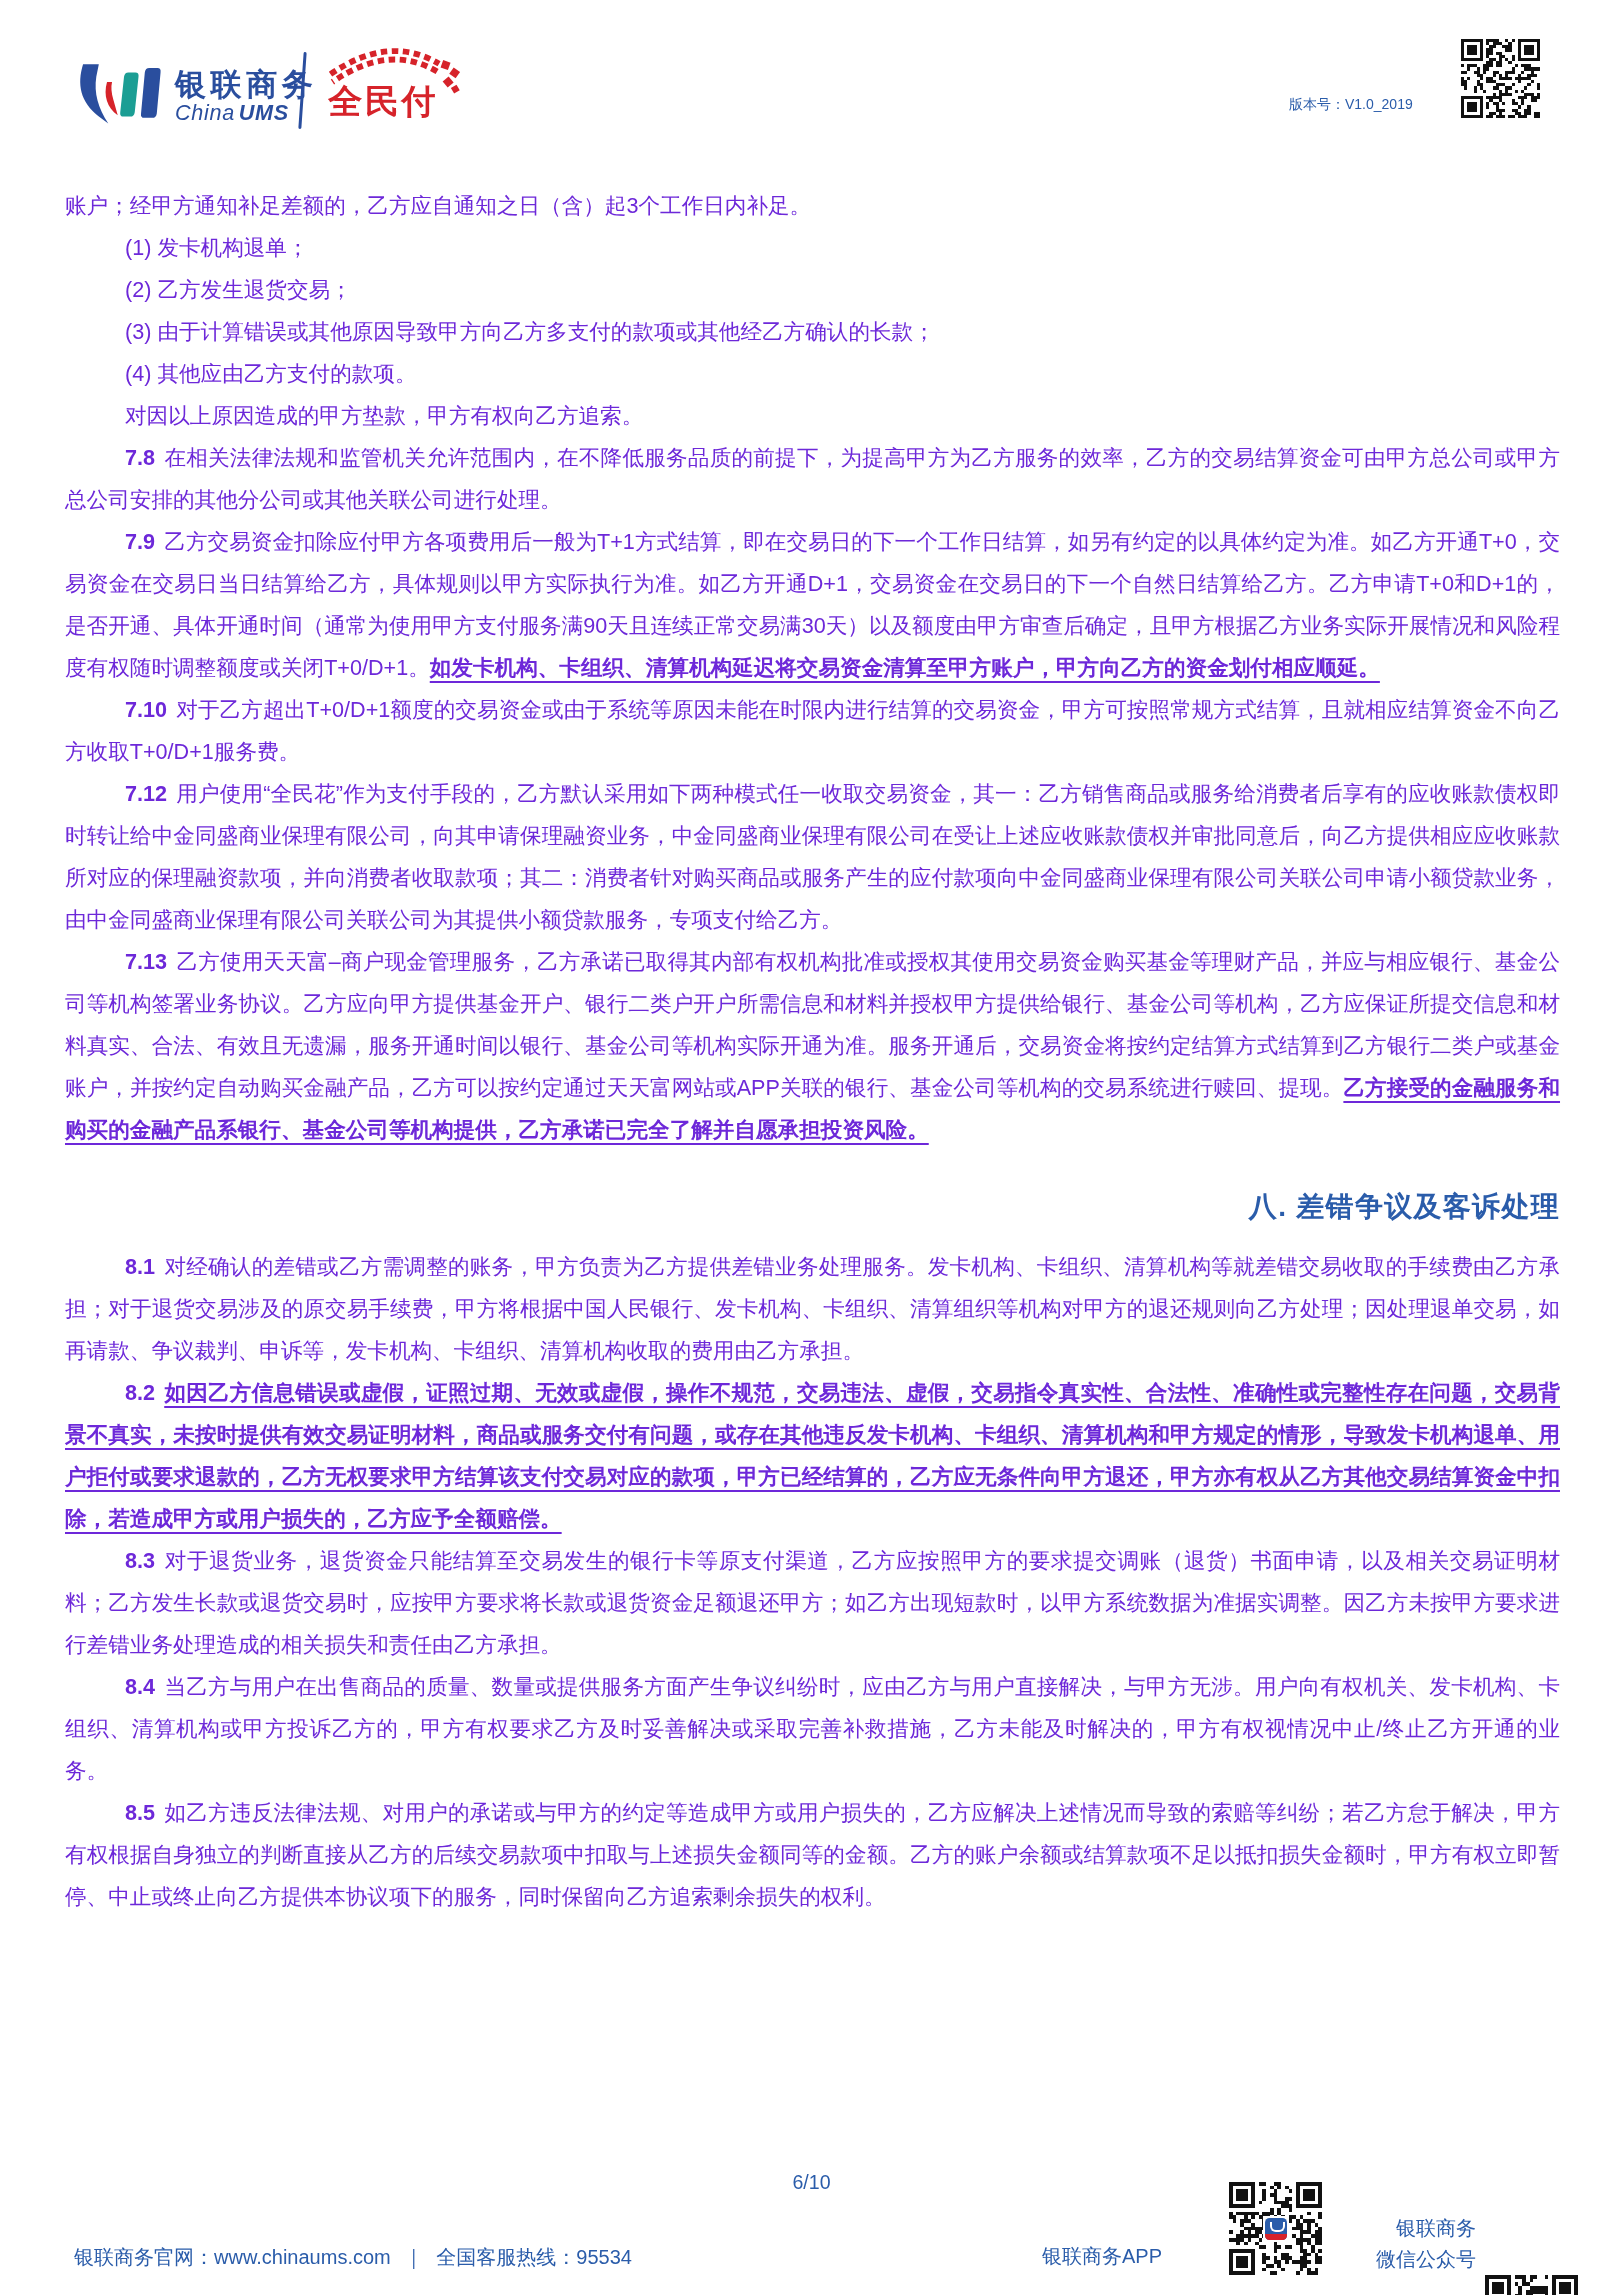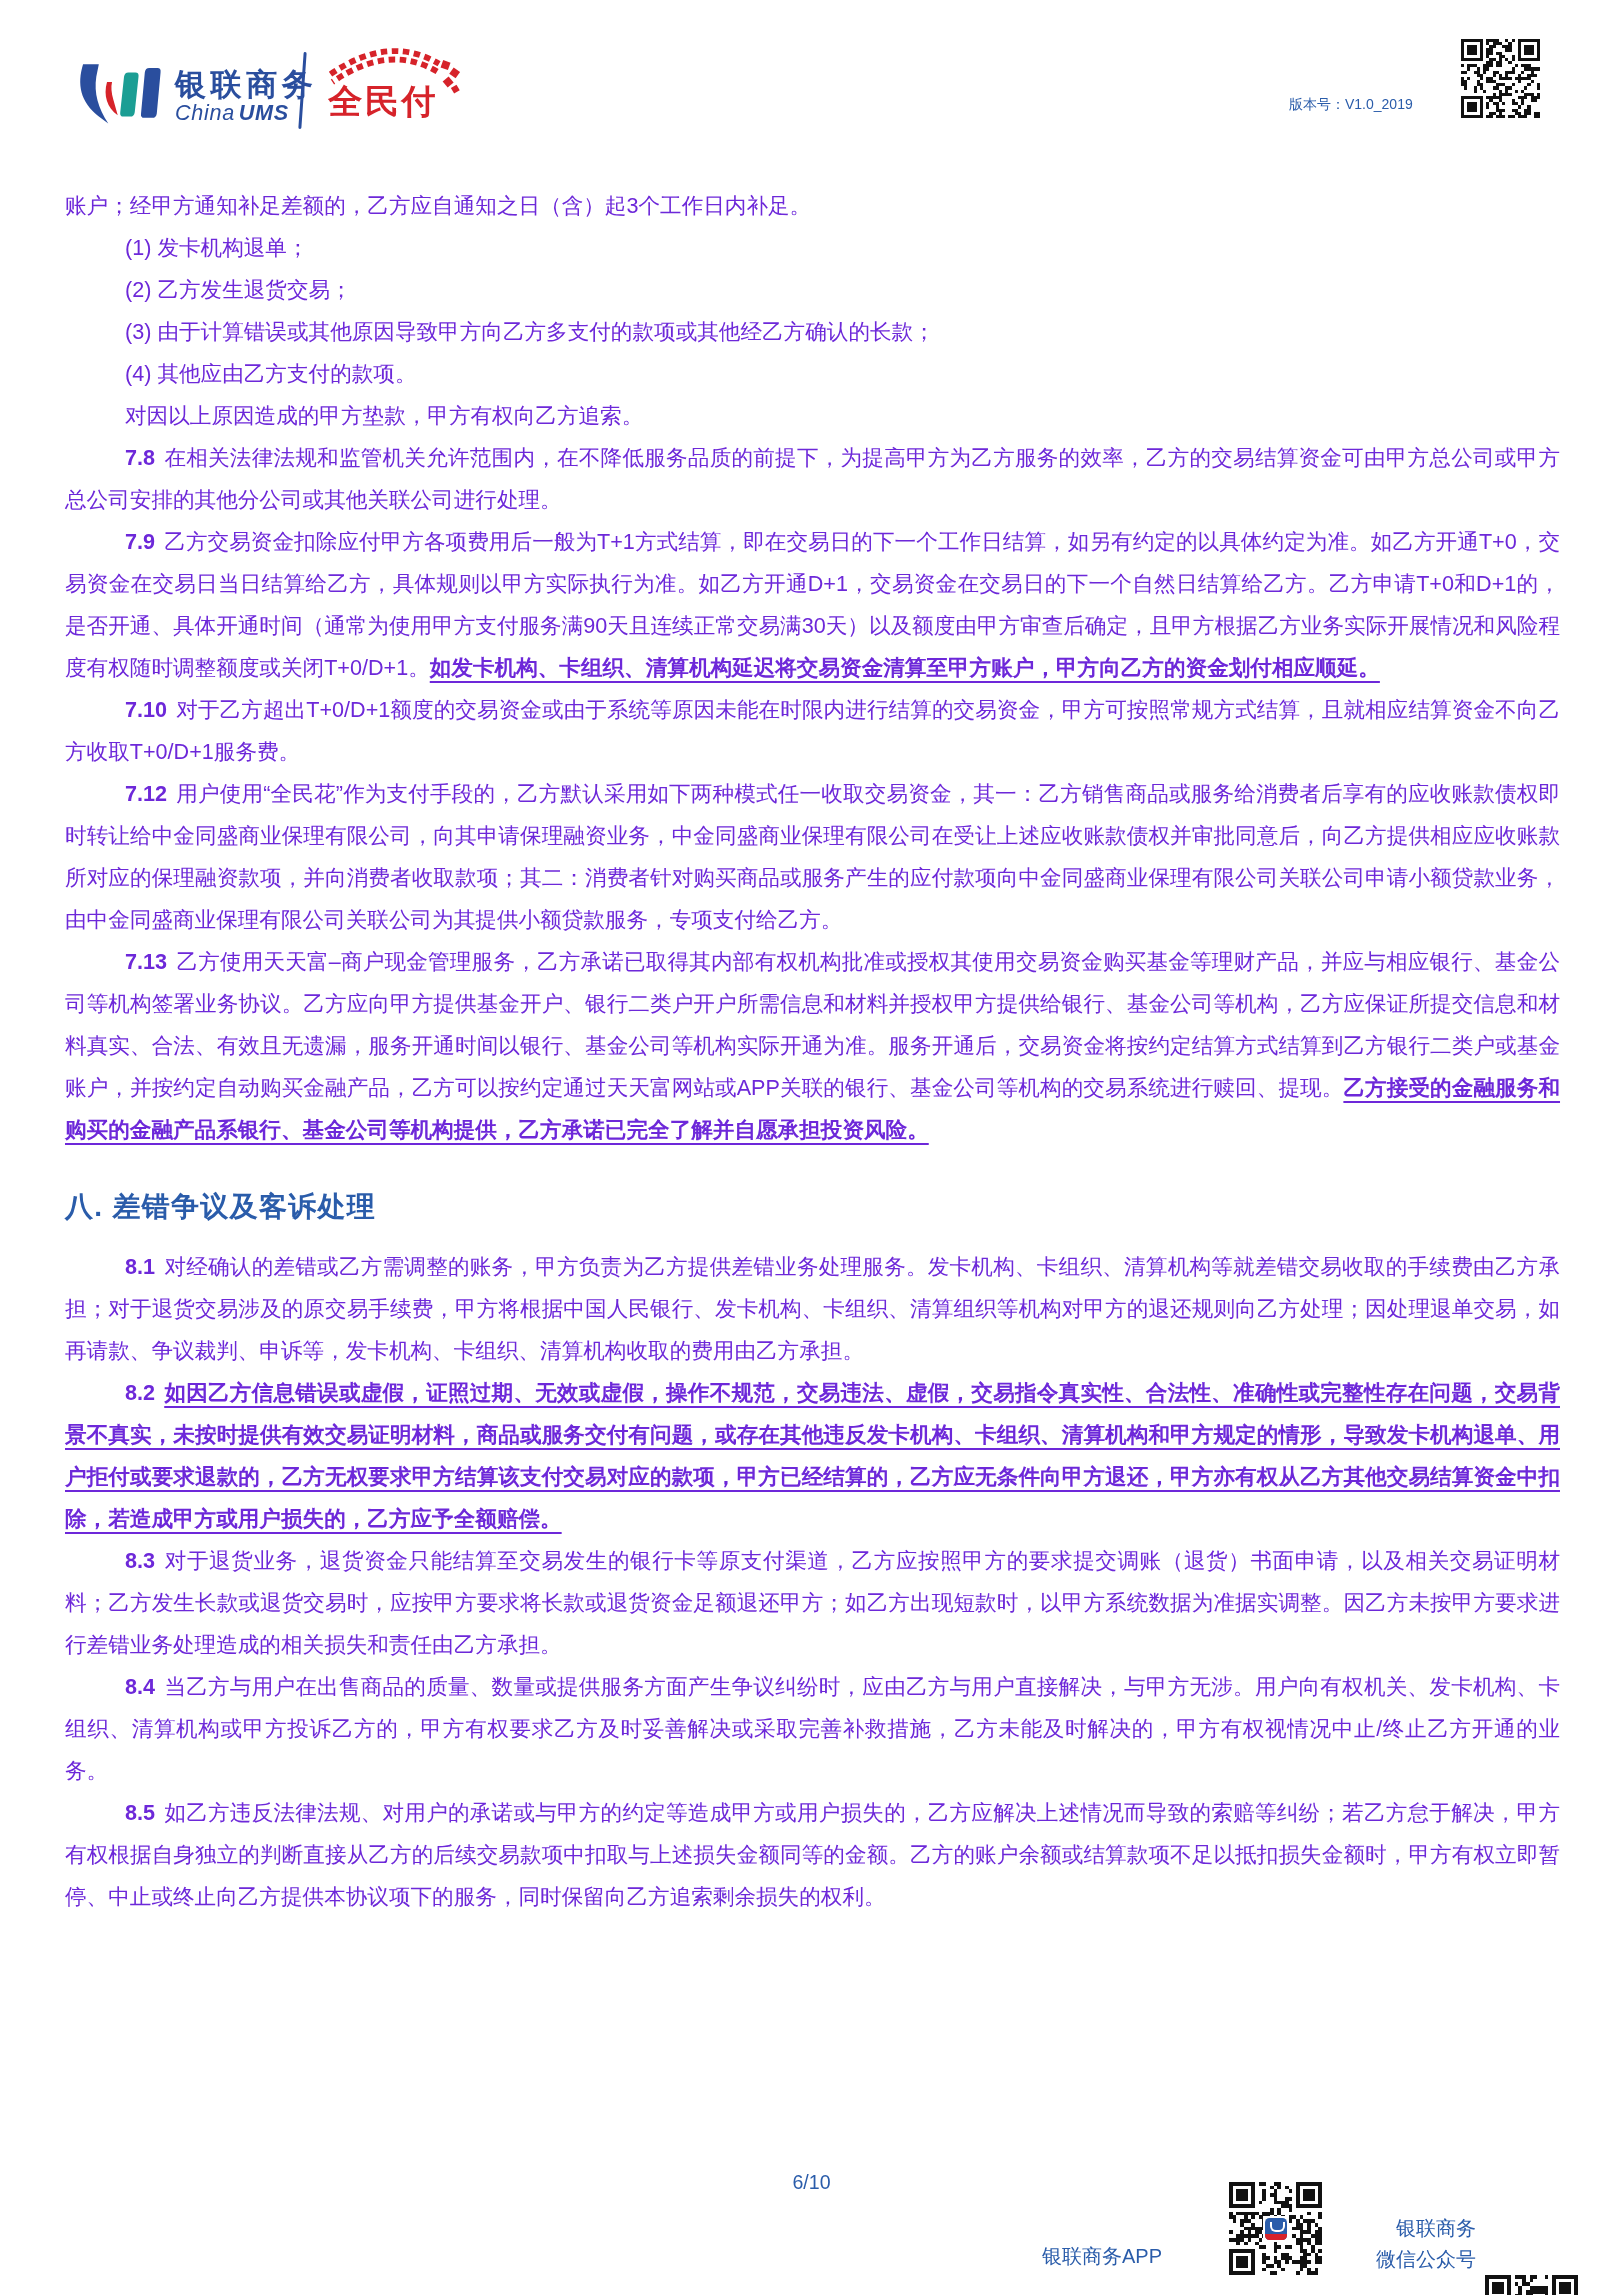--- a/index.html
+++ b/index.html
@@ -25,21 +25,21 @@
   .qr { line-height:0; }
   .qr svg { width:100%; height:100%; display:block; }
   .header-qr { position:absolute; left:1461px; top:39px; width:79px; height:79px; }
   
   .content { position:absolute; left:65px; top:185px; width:1495px; }
   p.para { margin:0; font-size:21.6px; line-height:42px; color:#6d28d9;
     text-align:justify; word-break:break-all; }
   p.indent { text-indent:60px; }
   .clause-num { font-weight:700; margin-right:9.2px; }
   .em { font-weight:700; text-decoration:underline; text-decoration-thickness:2px; text-underline-offset:5.9px; }
-  h2.section-heading { color:#2A5CAA; font-size:28px; font-weight:700; margin:37px 0 19.6px 0; letter-spacing:1.3px; }
+  h2.section-heading { color:#2A5CAA; font-size:28px; font-weight:700; margin:37px 0 19.6px 0; letter-spacing:1.3px;text-align:right; }
   
   .page-number { position:absolute; left:0; top:2171px; width:100%; text-align:center;
     font-size:19.6px; color:#2A5CAA; }
   .footer-info { position:absolute; left:74px; top:2244px; font-size:20px; color:#2A5CAA; white-space:nowrap; }
   .footer-info .sep { margin:0 13px; color:#2A5CAA; }
   .app-qr-label { position:absolute; left:1011px; top:2243px; width:151px; text-align:right;
     font-size:20px; color:#2A5CAA; }
   .app-qr { position:absolute; left:1229px; top:2182px; width:93px; height:93px; }
   .wechat-qr-label { position:absolute; left:1335px; top:2213px; width:141px; text-align:right;
     font-size:20px; color:#2A5CAA; line-height:31px; }
@@ -313,20 +313,23 @@
       <h2 class="section-heading">八. 差错争议及客诉处理</h2>
       <p class="para indent"><span class="clause-num">8.1</span><span>对经确认的差错或乙方需调整的账务，甲方负责为乙方提供差错业务处理服务。发卡机构、卡组织、清算机构等就差错交易收取的手续费由乙方承担；对于退货交易涉及的原交易手续费，甲方将根据中国人民银行、发卡机构、卡组织、清算组织等机构对甲方的退还规则向乙方处理；因处理退单交易，如再请款、争议裁判、申诉等，发卡机构、卡组织、清算机构收取的费用由乙方承担。</span></p>
       <p class="para indent"><span class="clause-num">8.2</span><span class="em">如因乙方信息错误或虚假，证照过期、无效或虚假，操作不规范，交易违法、虚假，交易指令真实性、合法性、准确性或完整性存在问题，交易背景不真实，未按时提供有效交易证明材料，商品或服务交付有问题，或存在其他违反发卡机构、卡组织、清算机构和甲方规定的情形，导致发卡机构退单、用户拒付或要求退款的，乙方无权要求甲方结算该支付交易对应的款项，甲方已经结算的，乙方应无条件向甲方退还，甲方亦有权从乙方其他交易结算资金中扣除，若造成甲方或用户损失的，乙方应予全额赔偿。</span></p>
       <p class="para indent"><span class="clause-num">8.3</span><span>对于退货业务，退货资金只能结算至交易发生的银行卡等原支付渠道，乙方应按照甲方的要求提交调账（退货）书面申请，以及相关交易证明材料；乙方发生长款或退货交易时，应按甲方要求将长款或退货资金足额退还甲方；如乙方出现短款时，以甲方系统数据为准据实调整。因乙方未按甲方要求进行差错业务处理造成的相关损失和责任由乙方承担。</span></p>
       <p class="para indent"><span class="clause-num">8.4</span><span>当乙方与用户在出售商品的质量、数量或提供服务方面产生争议纠纷时，应由乙方与用户直接解决，与甲方无涉。用户向有权机关、发卡机构、卡组织、清算机构或甲方投诉乙方的，甲方有权要求乙方及时妥善解决或采取完善补救措施，乙方未能及时解决的，甲方有权视情况中止/终止乙方开通的业务。</span></p>
       <p class="para indent"><span class="clause-num">8.5</span><span>如乙方违反法律法规、对用户的承诺或与甲方的约定等造成甲方或用户损失的，乙方应解决上述情况而导致的索赔等纠纷；若乙方怠于解决，甲方有权根据自身独立的判断直接从乙方的后续交易款项中扣取与上述损失金额同等的金额。乙方的账户余额或结算款项不足以抵扣损失金额时，甲方有权立即暂停、中止或终止向乙方提供本协议项下的服务，同时保留向乙方追索剩余损失的权利。</span></p>
     </div>
 
   <div class="page-number">6/10</div>
 
+  <div class="footer-info">
+    <span>银联商务官网：www.chinaums.com</span><span class="sep">｜</span><span>全国客服热线：95534</span>
+  </div>
 
   <div class="app-qr-label">银联商务APP</div>
 
   <div class="app-qr qr-wrap">
     <div class="qr" style="width:93px;height:93px;">
         <svg viewBox="0 0 25 25" xmlns="http://www.w3.org/2000/svg" shape-rendering="crispEdges" fill="#111">
           <rect x="8" y="0" width="1" height="1"></rect>
           <rect x="9" y="0" width="1" height="1"></rect>
           <rect x="12" y="0" width="1" height="1"></rect>
           <rect x="13" y="0" width="1" height="1"></rect>

